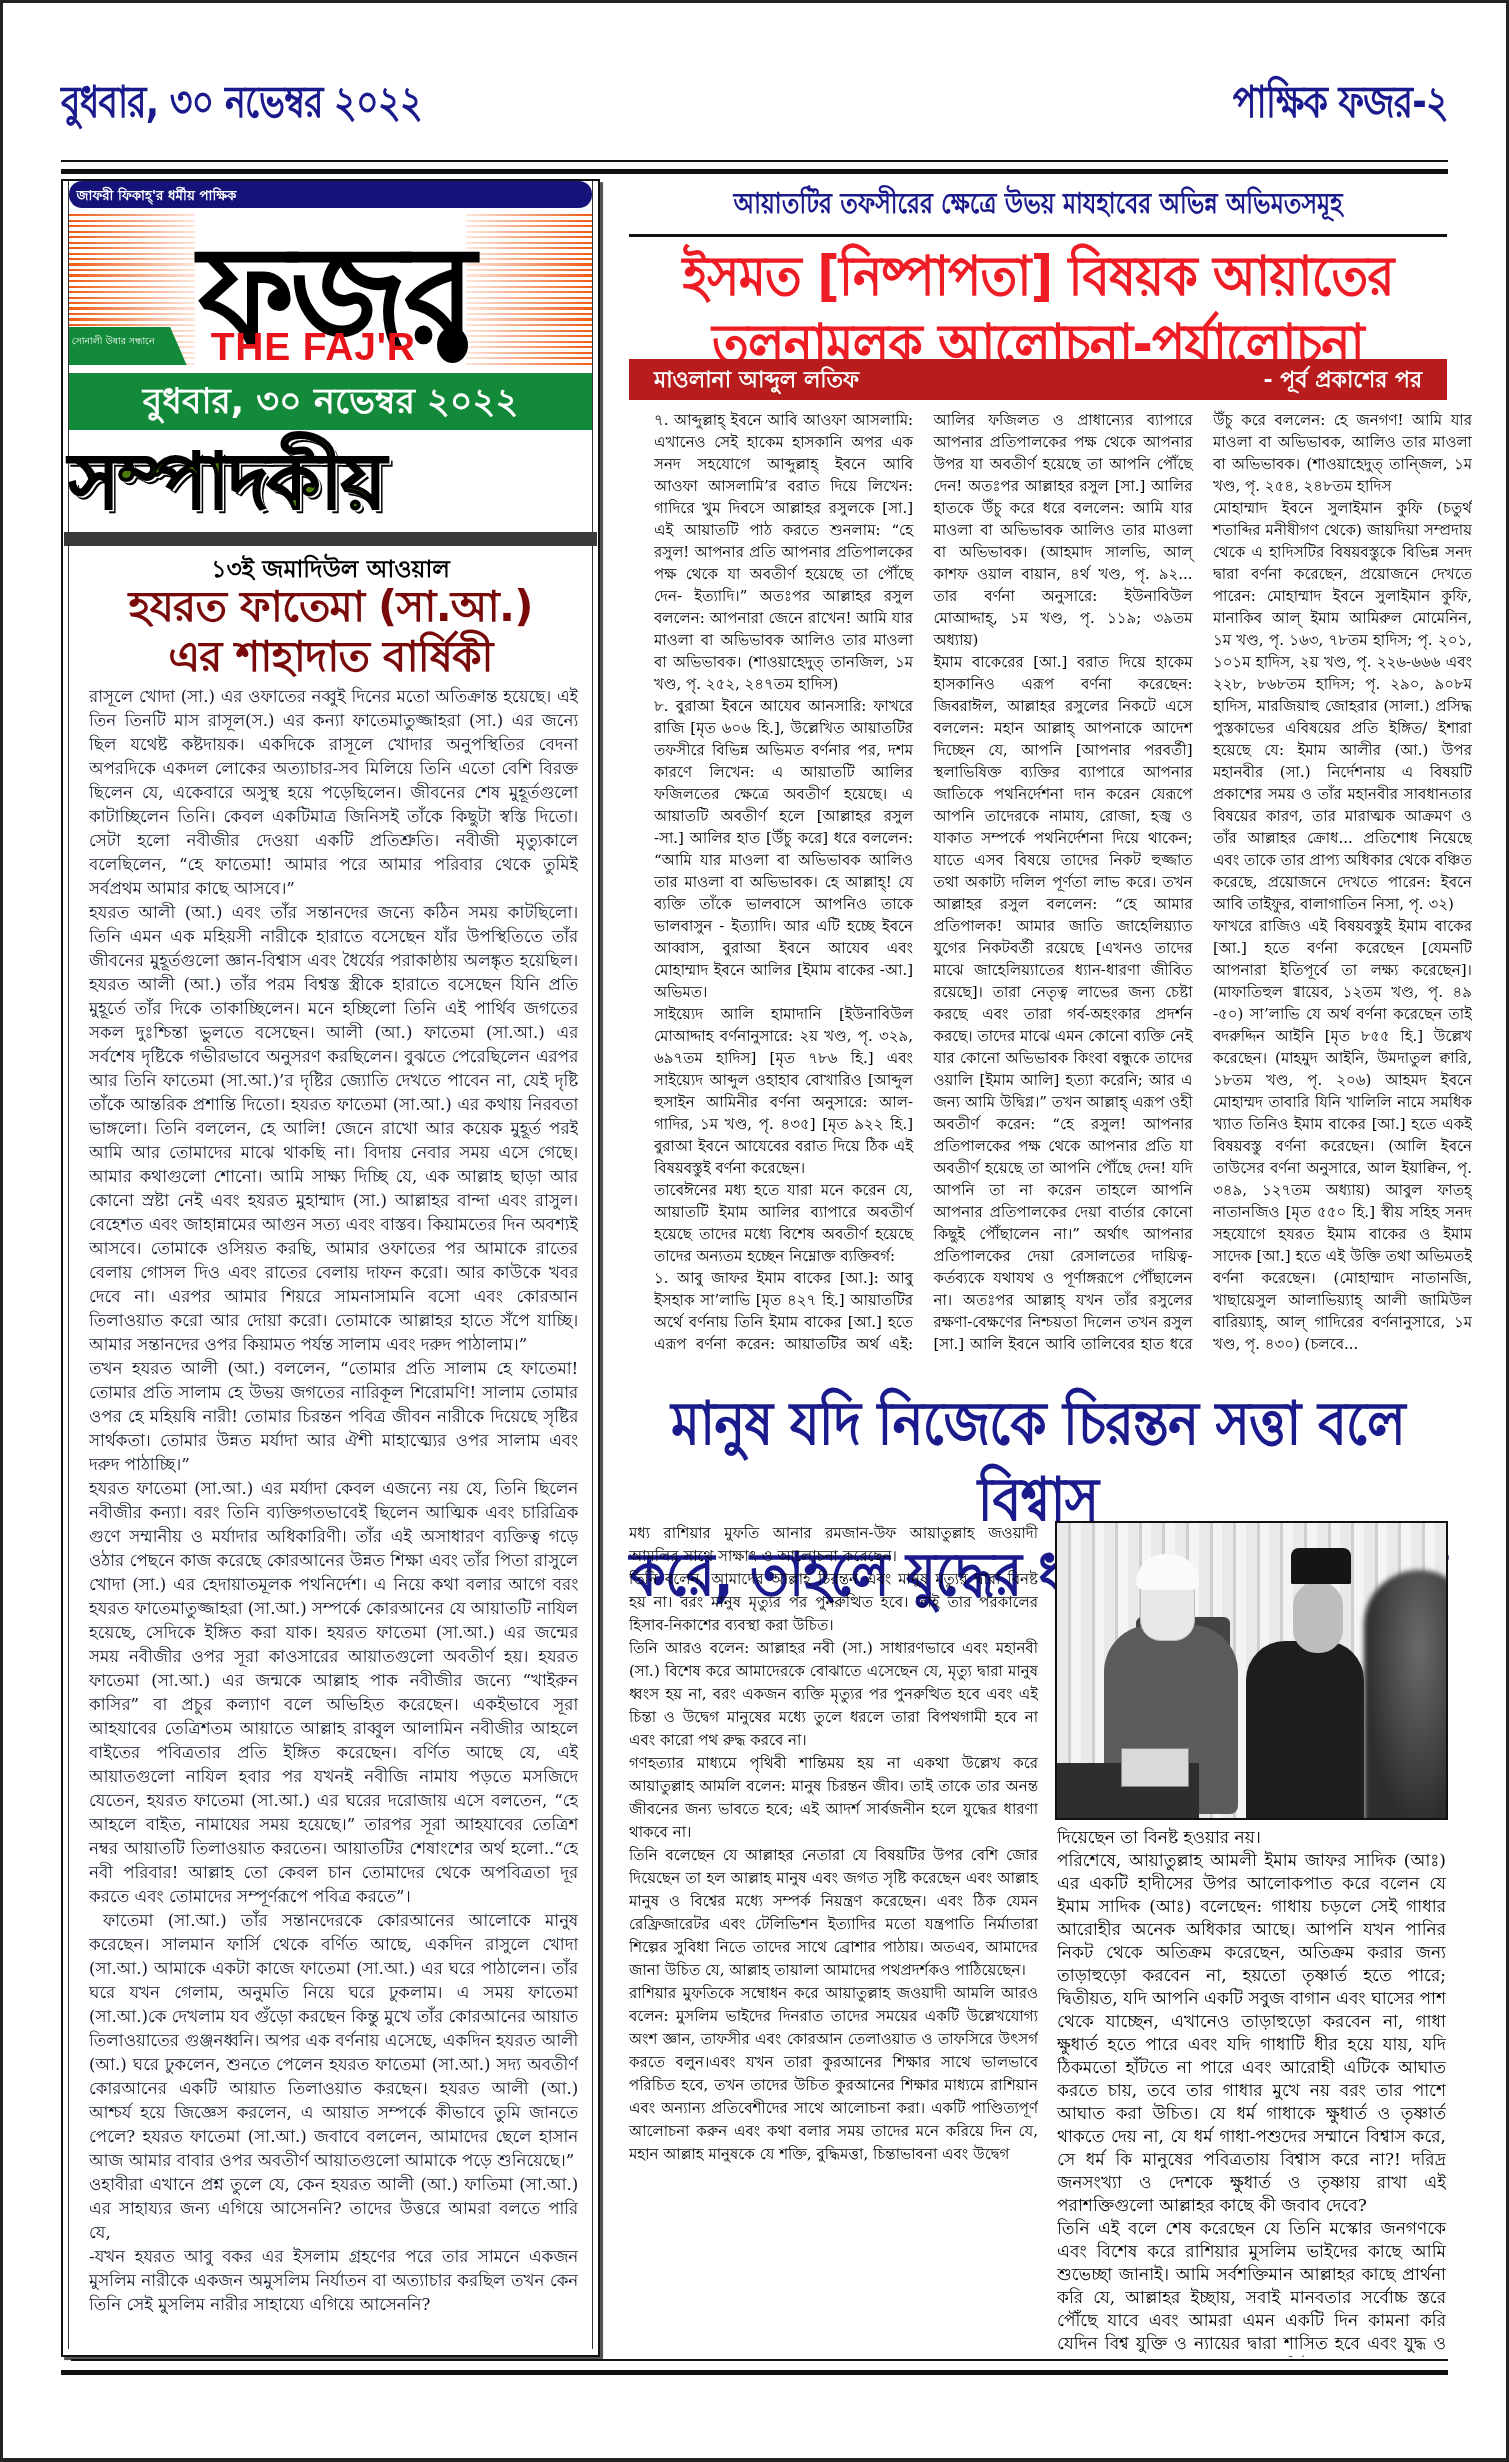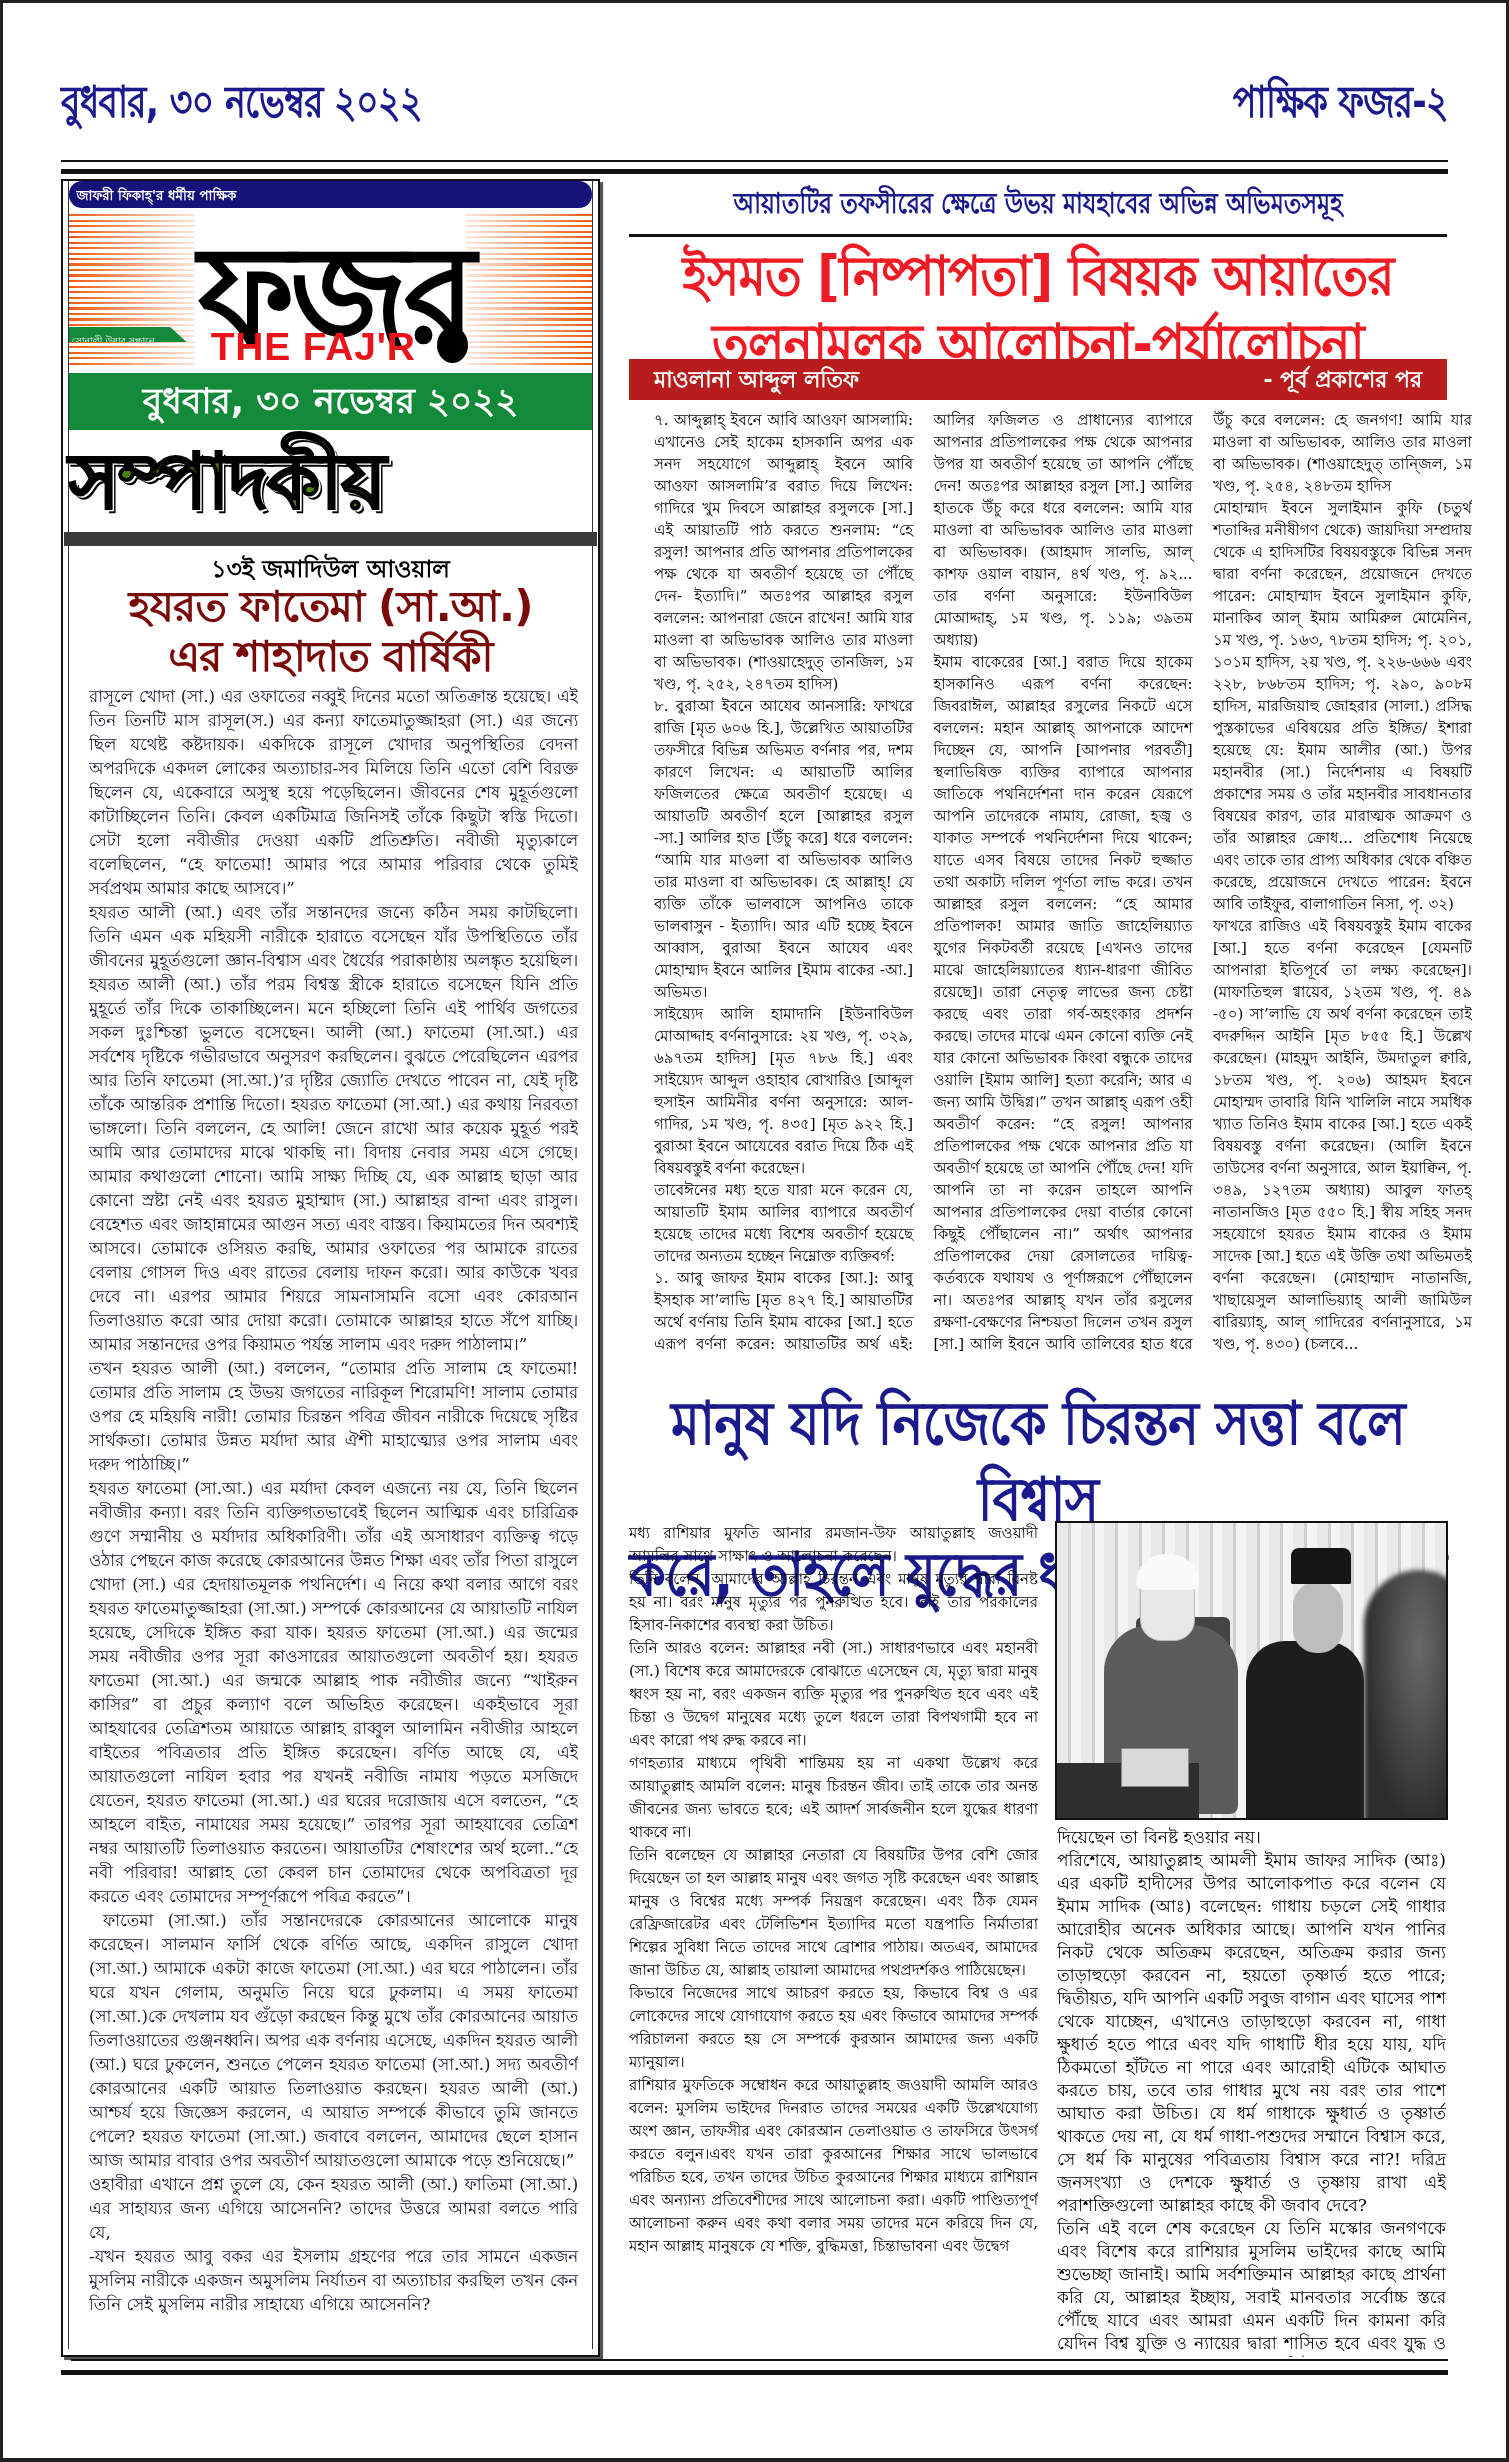--- a/index.html
+++ b/index.html
@@ -18,21 +18,21 @@
   .ed-inner { position: absolute; left: 4.7px; top: 0; right: 4.7px; bottom: 6.3px; border-left: 1.6px solid #333; border-right: 1.6px solid #333; }
   .masthead-strip { position: absolute; left: 0; right: 0; top: 0; height: 27px; background: #15137a; color: #fff; font-family: "DejaVu Sans", sans-serif; font-size: 13.4px; font-weight: bold; padding: 4.7px 7.9px; border-radius: 13px; }
   .logo-area { position: absolute; left: 0; right: 0; top: 28px; height: 163px; background: #fff; overflow: hidden; }
   .stripes-left, .stripes-right { position: absolute; top: 4.7px; height: 154px; width: 126px;
     background: repeating-linear-gradient(180deg, #f05a14 0px, #f05a14 2.4px, #ffffff 2.4px, #ffffff 5.5px); }
   .stripes-left { left: 0; -webkit-mask-image: linear-gradient(90deg, #000 0%, rgba(0,0,0,.15) 100%); mask-image: linear-gradient(90deg, #000 0%, rgba(0,0,0,.15) 100%); }
   .stripes-right { right: 0; -webkit-mask-image: linear-gradient(270deg, #000 0%, rgba(0,0,0,.15) 100%); mask-image: linear-gradient(270deg, #000 0%, rgba(0,0,0,.15) 100%); }
   .logo-bn { position: absolute; left: 101px; top: -14px; width: 330px; text-align: center; font-family: "DejaVu Sans", sans-serif; font-weight: bold; font-size: 132px; color: #000; letter-spacing: -4.7px; transform: scaleY(1.05); }
   .logo-en { position: absolute; left: 142px; top: 116px; font-family: "Liberation Sans", sans-serif; font-weight: bold; font-size: 39px; color: #e8141b; letter-spacing: 0.8px; }
   .logo-dot { position: absolute; left: 368px; top: 118px; width: 31px; height: 36px; background: #000; border-radius: 50%; }
-  .slogan-tag { position: absolute; left: 0; top: 118px; width: 118px; height: 15px; background: #138a3a; color: #fff; font-family: "DejaVu Sans", sans-serif; font-size: 9.4px; padding: 7px 3.1px; clip-path: polygon(0 0, 86% 0, 100% 100%, 0 100%); }
+  .slogan-tag { position: absolute; left: 0; top: 118px; width: 118px; height: 38px; background: #138a3a; color: #fff; font-family: "DejaVu Sans", sans-serif; font-size: 9.4px; padding: 7px 3.1px; clip-path: polygon(0 0, 86% 0, 100% 100%, 0 100%); }
   .date-band { position: absolute; left: 0; right: 0; top: 192px; height: 57px; background: #138a3a; color: #fff; text-align: center; font-family: "DejaVu Sans", sans-serif; font-weight: bold; font-size: 35px; line-height: 57px; }
   .ed-title { position: absolute; left: 0; right: 0; top: 253px; height: 94px; font-family: "DejaVu Serif", serif; font-weight: bold; font-size: 77px; line-height: 94px; color: #4d7c0f; -webkit-text-stroke: 1.6px #000; text-shadow: 2.4px 2.4px 0 #fff, 3.9px 3.9px 0 #000; letter-spacing: -1.6px; }
   .ed-bar { position: absolute; left: -4.7px; right: -4.7px; top: 351px; height: 14px; background: #3a3a3a; }
   .ed-date-hijri { position: absolute; left: 0; right: 0; top: 370px; text-align: center; font-family: "DejaVu Sans", sans-serif; font-weight: bold; font-size: 23.6px; color: #000; }
   .ed-headline { position: absolute; left: 0; right: 0; top: 401px; text-align: center; font-family: "DejaVu Sans", sans-serif; font-weight: bold; font-size: 42px; line-height: 50px; color: #7a0a0a; letter-spacing: -0.8px; }
   .ed-body { position: absolute; left: 20.4px; right: 14px; top: 503px; bottom: 23.6px; font-family: "DejaVu Serif", serif; font-size: 16.7px; line-height: 24px; text-align: justify; color: #0f172a; overflow: hidden; }
   .ed-body p { margin: 0; }
   .ed-body p.indent { text-indent: 14px; }
 
   
@@ -133,21 +133,20 @@
 <div class="blue-headline">
   <div>মানুষ যদি নিজেকে চিরন্তন সত্তা বলে বিশ্বাস</div>
   <div>করে, তাহলে যুদ্ধের ধারণা বন্ধ হয়ে যাবে</div>
 </div>
 <div class="art2-col1">
   <p>মধ্য রাশিয়ার মুফতি আনার রমজান-উফ আয়াতুল্লাহ জওয়াদী আমলির সাথে সাক্ষাৎ ও আলোচনা করেছেন।</p>
   <p>তিনি বলেন, আমাদের আল্লাহ চিরন্তন এবং মানুষ মৃত্যুর দ্বারা বিনষ্ট হয় না। বরং মানুষ মৃত্যুর পর পুনরুত্থিত হবে। তাই তার পরকালের হিসাব-নিকাশের ব্যবস্থা করা উচিত।</p>
   <p>তিনি আরও বলেন: আল্লাহর নবী (সা.) সাধারণভাবে এবং মহানবী (সা.) বিশেষ করে আমাদেরকে বোঝাতে এসেছেন যে, মৃত্যু দ্বারা মানুষ ধ্বংস হয় না, বরং একজন ব্যক্তি মৃত্যুর পর পুনরুত্থিত হবে এবং এই চিন্তা ও উদ্বেগ মানুষের মধ্যে তুলে ধরলে তারা বিপথগামী হবে না এবং কারো পথ রুদ্ধ করবে না।</p>
   <p>গণহত্যার মাধ্যমে পৃথিবী শান্তিময় হয় না একথা উল্লেখ করে আয়াতুল্লাহ আমলি বলেন: মানুষ চিরন্তন জীব। তাই তাকে তার অনন্ত জীবনের জন্য ভাবতে হবে; এই আদর্শ সার্বজনীন হলে যুদ্ধের ধারণা থাকবে না।</p>
   <p>তিনি বলেছেন যে আল্লাহর নেতারা যে বিষয়টির উপর বেশি জোর দিয়েছেন তা হল আল্লাহ মানুষ এবং জগত সৃষ্টি করেছেন এবং আল্লাহ মানুষ ও বিশ্বের মধ্যে সম্পর্ক নিয়ন্ত্রণ করেছেন। এবং ঠিক যেমন রেফ্রিজারেটর এবং টেলিভিশন ইত্যাদির মতো যন্ত্রপাতি নির্মাতারা শিল্পের সুবিধা নিতে তাদের সাথে ব্রোশার পাঠায়। অতএব, আমাদের জানা উচিত যে, আল্লাহ তায়ালা আমাদের পথপ্রদর্শকও পাঠিয়েছেন।</p>
-  <p>কিভাবে নিজেদের সাথে আচরণ করতে হয়, কিভাবে বিশ্ব ও এর লোকেদের সাথে যোগাযোগ করতে হয় এবং কিভাবে আমাদের সম্পর্ক পরিচালনা করতে হয় সে সম্পর্কে কুরআন আমাদের জন্য একটি ম্যানুয়াল।</p>
   <p>রাশিয়ার মুফতিকে সম্বোধন করে আয়াতুল্লাহ জওয়াদী আমলি আরও বলেন: মুসলিম ভাইদের দিনরাত তাদের সময়ের একটি উল্লেখযোগ্য অংশ জ্ঞান, তাফসীর এবং কোরআন তেলাওয়াত ও তাফসিরে উৎসর্গ করতে বলুন।এবং যখন তারা কুরআনের শিক্ষার সাথে ভালভাবে পরিচিত হবে, তখন তাদের উচিত কুরআনের শিক্ষার মাধ্যমে রাশিয়ান এবং অন্যান্য প্রতিবেশীদের সাথে আলোচনা করা। একটি পাণ্ডিত্যপূর্ণ আলোচনা করুন এবং কথা বলার সময় তাদের মনে করিয়ে দিন যে, মহান আল্লাহ মানুষকে যে শক্তি, বুদ্ধিমত্তা, চিন্তাভাবনা এবং উদ্বেগ</p>
 </div>
 <figure class="photo" aria-label="ayatollah-meeting-russian-mufti-photo">
   <div class="p-layer chair"></div>
   <div class="p-layer cleric-robe"></div>
   <div class="p-layer cleric-face"></div>
   <div class="p-layer cleric-turban"></div>
   <div class="p-layer guest-body"></div>
   <div class="p-layer guest-face"></div>
   <div class="p-layer guest-hat"></div>

